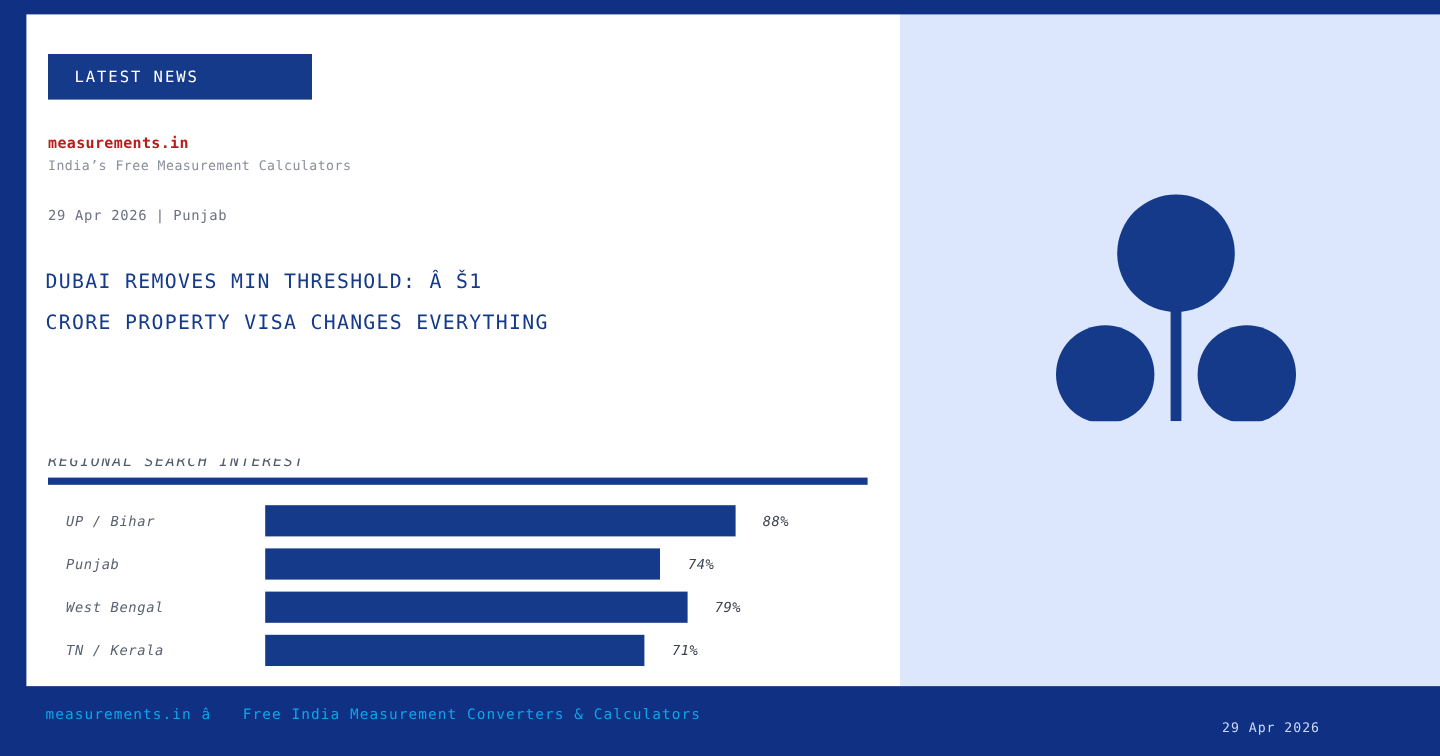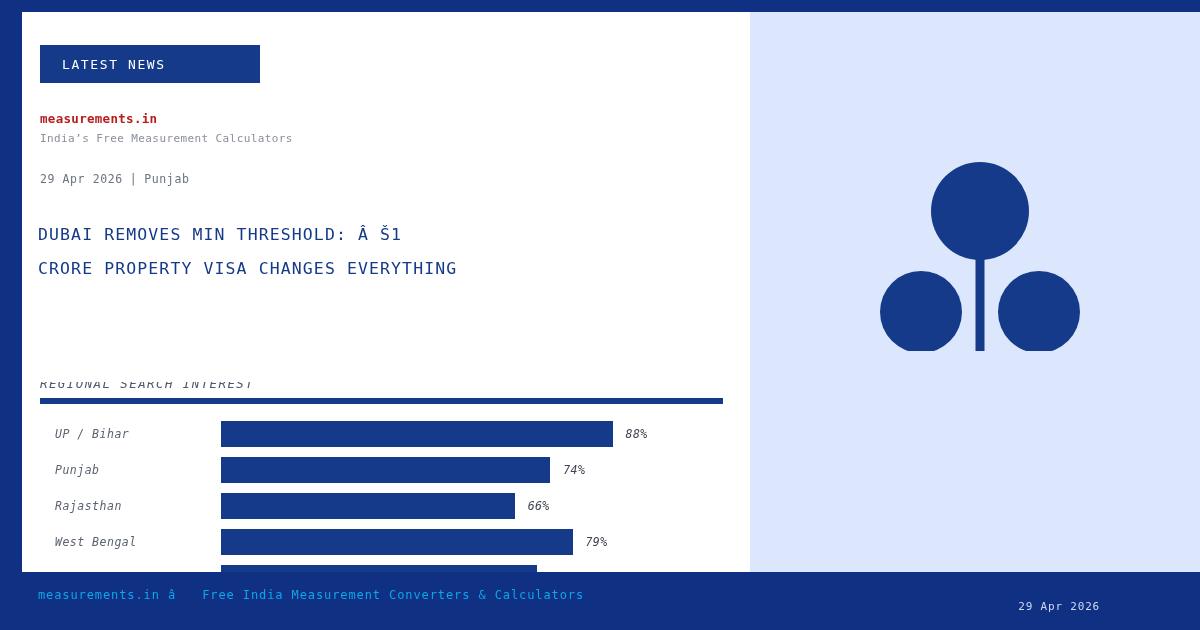--- a/index.html
+++ b/index.html
@@ -155,21 +155,21 @@
     align-items:center;
   }
   .bar {
     height:26px;
     background:#153a8a;
   }
   .bar-value {
     font-size:11.5px;
     color:#3d4350;
     letter-spacing:0.4px;
-    padding-left:13px;
+    padding-left:23px;
     white-space:nowrap;
   }
 
   
   .logo {
     position:absolute; left:130px; top:139px;
     width:200px; height:200px;
   }
 
   
@@ -227,27 +227,20 @@
             <div class="bar-wrap">
               <div class="bar" style="width: 391.6px; background: rgb(21, 58, 138);"></div>
               <div class="bar-value">88%</div>
             </div>
           </div>
           <div class="row">
             <div class="row-label">Punjab</div>
             <div class="bar-wrap">
               <div class="bar" style="width: 329.3px; background: rgb(21, 58, 138);"></div>
               <div class="bar-value">74%</div>
-            </div>
-          </div>
-          <div class="row">
-            <div class="row-label">Rajasthan</div>
-            <div class="bar-wrap">
-              <div class="bar" style="width: 293.7px; background: rgb(21, 58, 138);"></div>
-              <div class="bar-value">66%</div>
             </div>
           </div>
           <div class="row">
             <div class="row-label">West Bengal</div>
             <div class="bar-wrap">
               <div class="bar" style="width: 351.55px; background: rgb(21, 58, 138);"></div>
               <div class="bar-value">79%</div>
             </div>
           </div>
           <div class="row">

